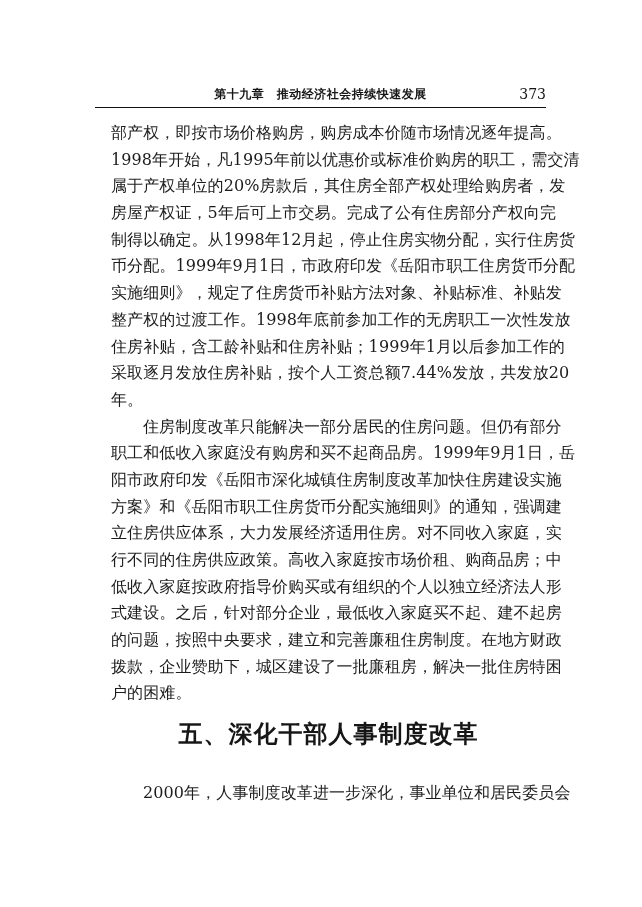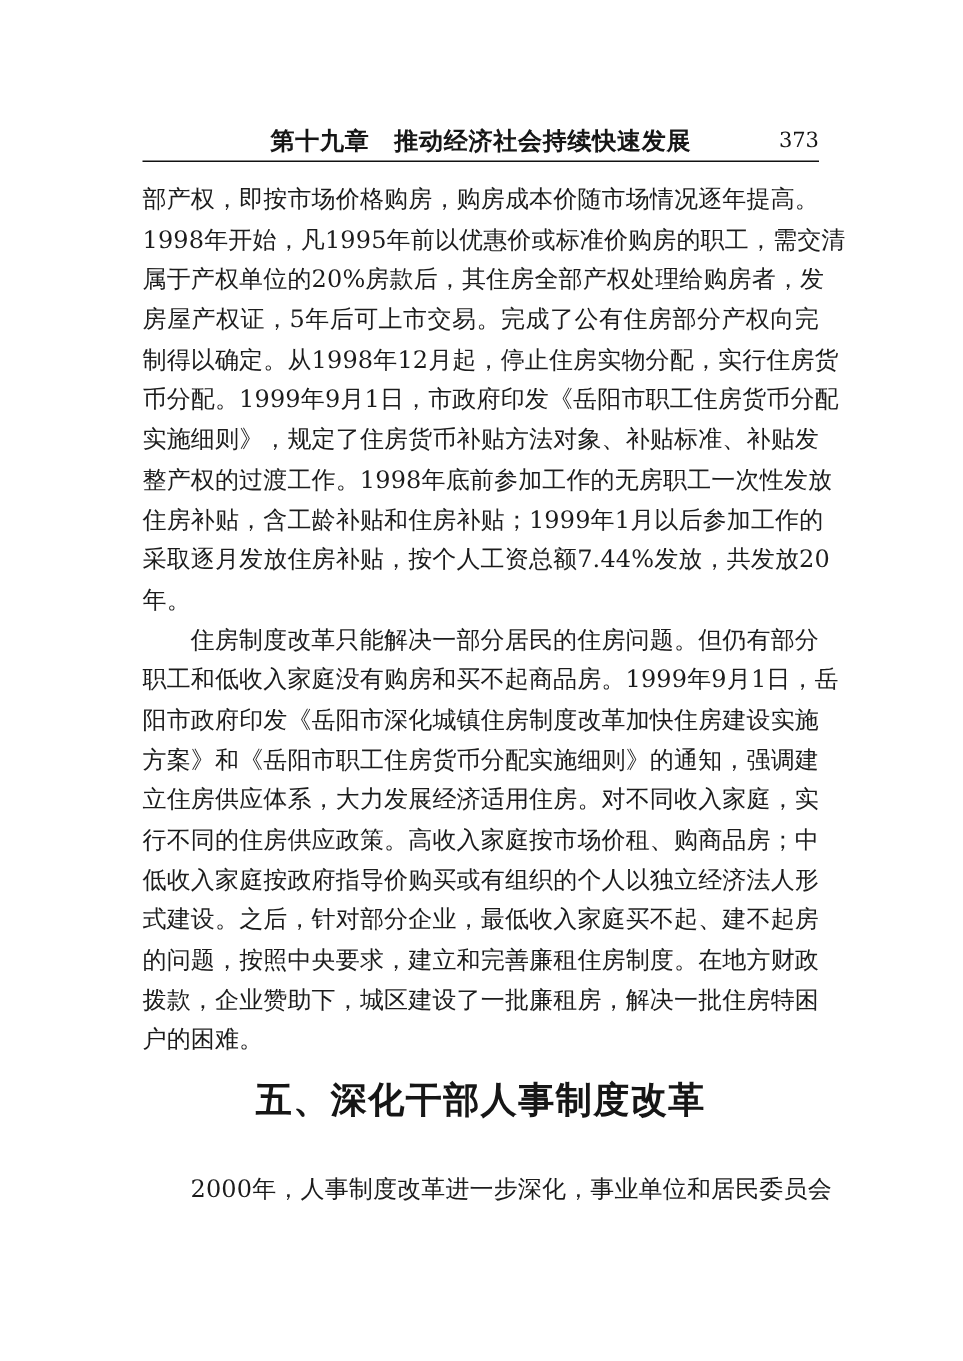--- a/index.html
+++ b/index.html
@@ -24,21 +24,21 @@
   }
   .running-head {
     position: relative;
     margin-top: 84px;
     height: 20px;
   }
   .running-head .chapter {
     text-align: center;
     font-family: "DejaVu Sans", "Liberation Sans", sans-serif;
     font-weight: bold;
-    font-size: 16px;
+    font-size: 12px;
     letter-spacing: 0.5px;
     line-height: 20px;
     color: #161616;
   }
   .running-head .folio {
     position: absolute;
     right: 0;
     top: 0;
     font-size: 14px;
     line-height: 20px;
@@ -47,20 +47,21 @@
   }
   .head-rule {
     margin-top: 3px;
     border: none;
     border-top: 1.6px solid #111111;
     width: 100%;
     height: 0;
   }
   .body-text {
     margin-top: 12px;
+    margin-left: 16px;
   }
   .line {
     font-size: 16px;
     line-height: 26.7px;
     height: 26.7px;
     white-space: nowrap;
     text-align: justify;
     text-align-last: justify;
     text-justify: inter-character;
     letter-spacing: 0.1px;

